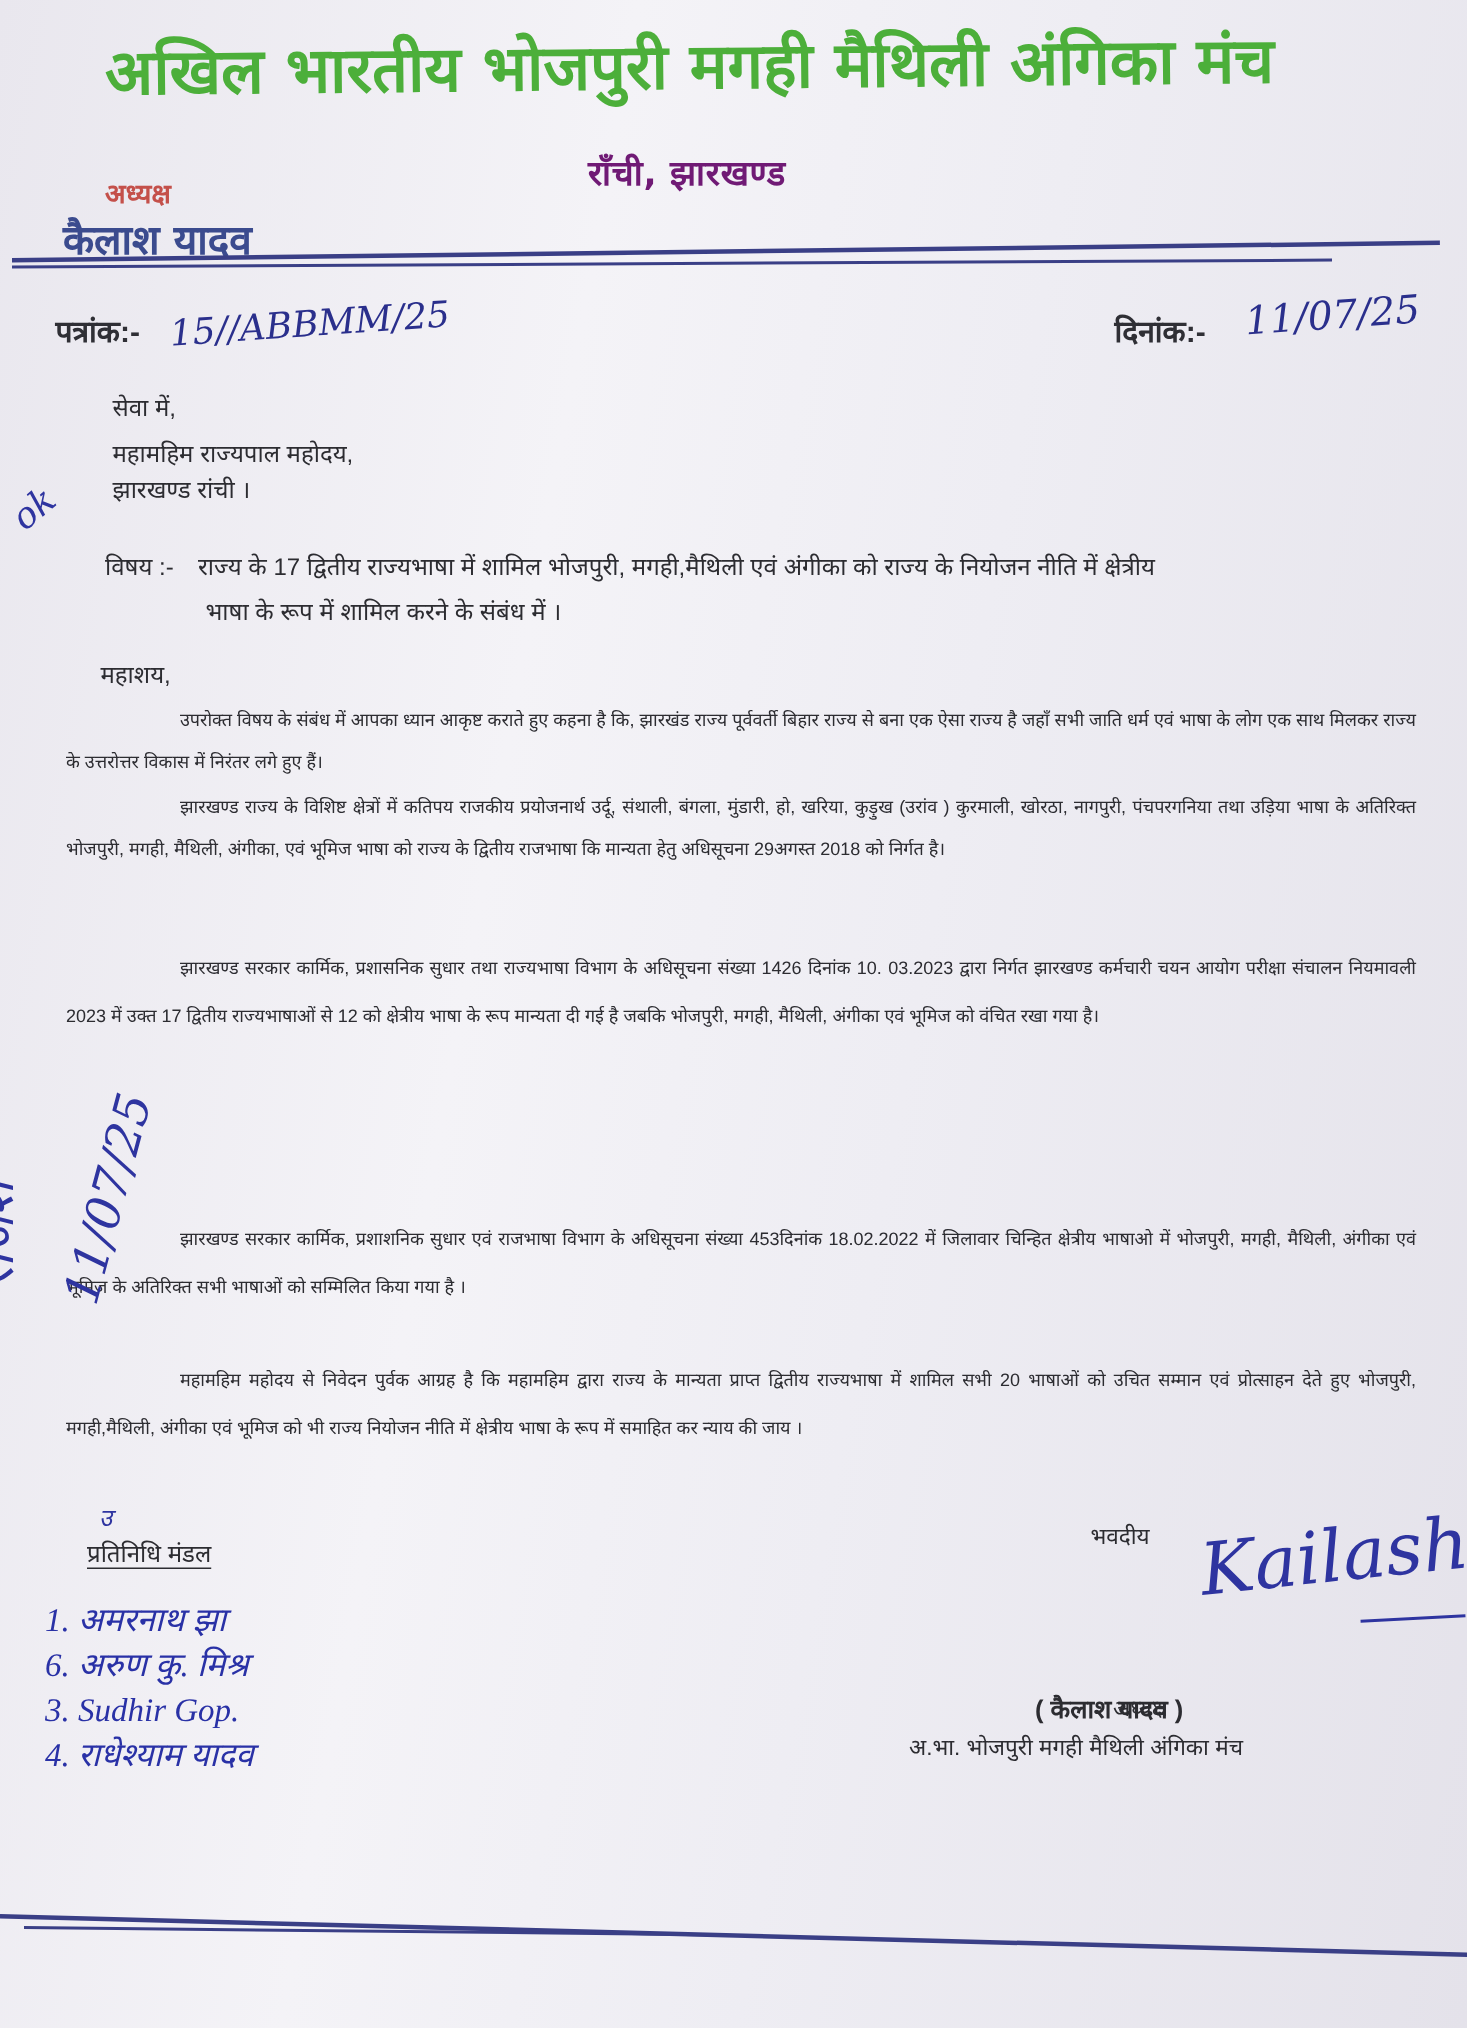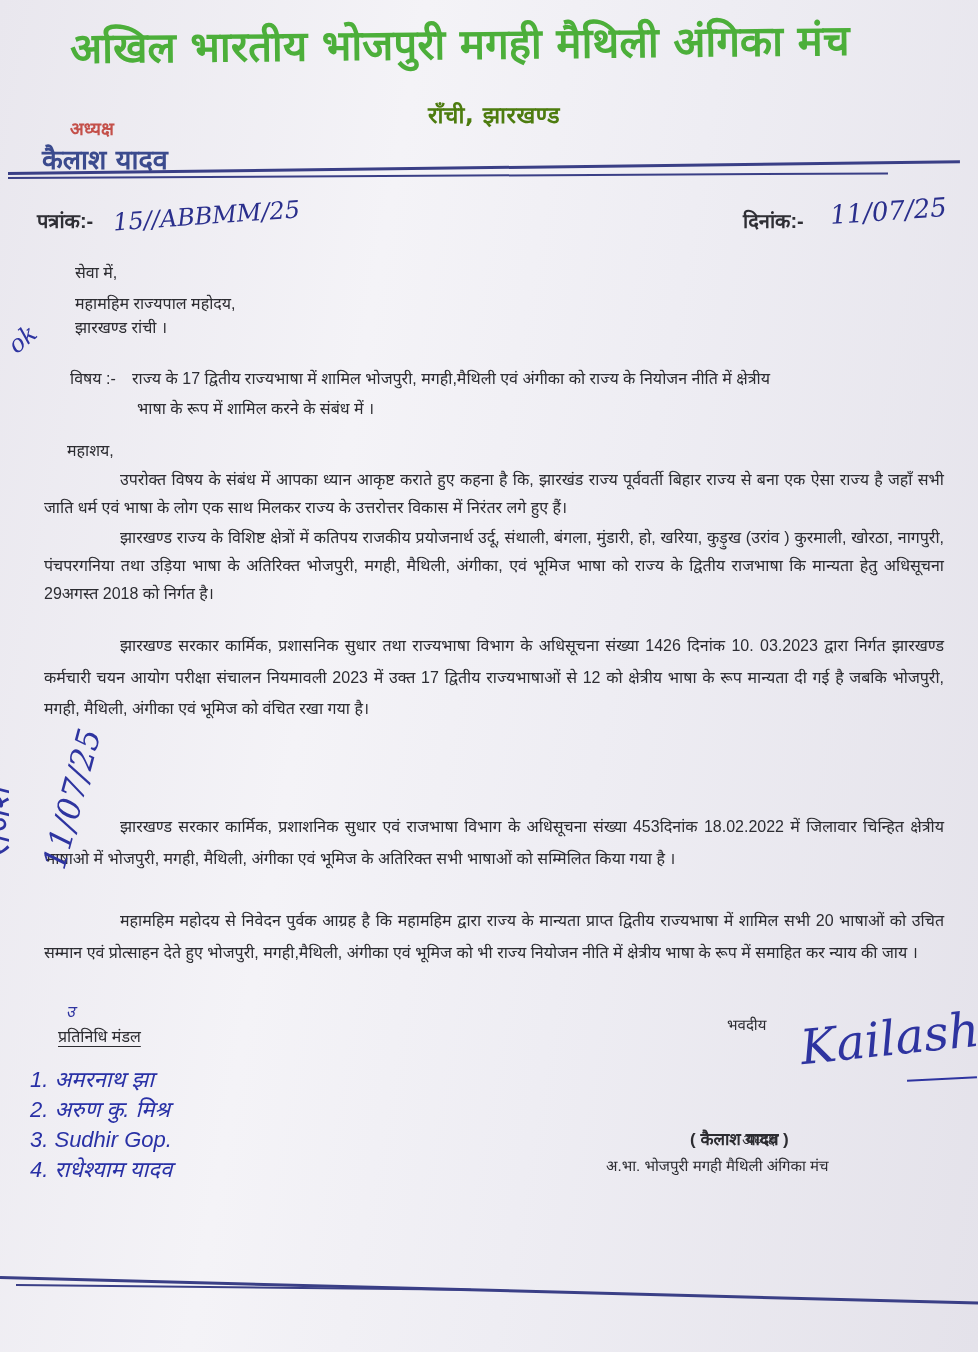--- a/index.html
+++ b/index.html
@@ -15,21 +15,21 @@
   
   .org-title {
     position: absolute; left: 70px; top: 18px; width: 860px;
     font-family: "DejaVu Sans", sans-serif;
     font-weight: bold; font-size: 42px; letter-spacing: 0px;
     color: #4caf3a; white-space: nowrap;
     transform: rotate(-0.6deg); transform-origin: left center;
   }
   .org-city {
     position: absolute; left: 392px; top: 98px;
-    font-size: 23px; color: #4d7c0f; font-weight: bold; letter-spacing: 0.5px; margin-left: 36px;
+    font-size: 23px; color: #701a75; font-weight: bold; letter-spacing: 0.5px;
   }
   .org-phone {
     position: absolute; left: 287px; top: 131px;
     font-size: 23px; color: #3b4b8e; font-weight: bold; white-space: nowrap;
   }
   .president-role {
     position: absolute; left: 70px; top: 116px;
     font-size: 18px; color: #c4504a; font-weight: bold;
   }
   .president-name {
@@ -59,32 +59,32 @@
   .date-value { position: absolute; left: 830px; top: 196px; font-size: 26px; transform: rotate(-4deg); }
 
   
   .text {
     position: absolute; font-family: "Liberation Sans", sans-serif;
     font-size: 16px; color: #2c2c31; line-height: 22px; white-space: nowrap;
   }
   .para {
     position: absolute; left: 44px; width: 900px;
     font-family: "Liberation Sans", sans-serif;
-    font-size: 16px; color: #2c2c31; line-height: 31.5px;
+    font-size: 12px; color: #2c2c31; line-height: 31.5px;
     text-align: justify; text-indent: 76px;
   }
 
   .margin-note {
     position: absolute; color: #2e34a0; font-family: "DejaVu Serif", serif; font-style: italic;
   }
   .underline { text-decoration: underline; text-underline-offset: 4px; }
 
   .delegates { position: absolute; left: 30px; top: 1065px; }
   .delegate {
-    font-family: Liberation Sans, sans-serif; font-style: italic; color: #2931a6;
+    font-family: Liberation Serif, serif; font-style: italic; color: #2931a6;
     font-size: 22px; line-height: 30px; white-space: nowrap;
   }
 </style>
 </head>
 <body>
 
 <div class="page">
 
   <div class="org-title">अखिल भारतीय भोजपुरी मगही मैथिली अंगिका मंच</div>
   <div class="org-city">राँची, झारखण्ड</div>
@@ -116,21 +116,21 @@
   <div class="para" style="top:811px;">झारखण्ड सरकार कार्मिक, प्रशाशनिक सुधार एवं राजभाषा विभाग के अधिसूचना संख्या 453दिनांक 18.02.2022 में जिलावार चिन्हित क्षेत्रीय भाषाओ में भोजपुरी, मगही, मैथिली, अंगीका एवं भूमिज के अतिरिक्त सभी भाषाओं को सम्मिलित किया गया है ।</div>
   <div class="para" style="top:905px;">महामहिम महोदय से निवेदन पुर्वक आग्रह है कि महामहिम द्वारा राज्य के मान्यता प्राप्त द्वितीय राज्यभाषा में शामिल सभी 20 भाषाओं को उचित सम्मान एवं प्रोत्साहन देते हुए भोजपुरी, मगही,मैथिली, अंगीका एवं भूमिज को भी राज्य नियोजन नीति में क्षेत्रीय भाषा के रूप में समाहित कर न्याय की जाय ।</div>
 
   <div class="margin-note" style="left:-40px; top:800px; font-size:34px; transform:rotate(-90deg);">राजेश</div>
   <div class="margin-note" style="left:0px; top:780px; font-size:32px; transform:rotate(-75deg);">11/07/25</div>
 
   <div class="margin-note" style="left:66px; top:1000px; font-size:16px;">उ</div>
   <div class="text underline" style="left:58px; top:1026px;">प्रतिनिधि मंडल</div>
   <div class="delegates">
     <div class="delegate">1. अमरनाथ झा</div>
-    <div class="delegate">2. अरुण कु. मिश्र</div>
+    <div class="delegate">6. अरुण कु. मिश्र</div>
     <div class="delegate">3. Sudhir Gop.</div>
     <div class="delegate">4. राधेश्याम यादव</div>
   </div>
 
   <div class="text" style="left:727px; top:1014px; font-size:15px;">भवदीय</div>
   <div class="margin-note" style="left:800px; top:1010px; font-size:48px; transform:rotate(-6deg);">Kailash</div>
   <div style="position:absolute; left:907px; top:1078px; width:70px; height:2px; background:#2e34a0; transform:rotate(-3deg);"></div>
   <div class="text" style="left:690px; top:1097px; font-weight:bold; font-size:17px;margin-top:32px;">( कैलाश यादव )</div>
   <div class="text" style="left:742px; top:1129px; font-size:15px;">अध्यक्ष</div>
   <div class="text" style="left:606px; top:1155px; font-size:15px;">अ.भा. भोजपुरी मगही मैथिली अंगिका मंच</div>

